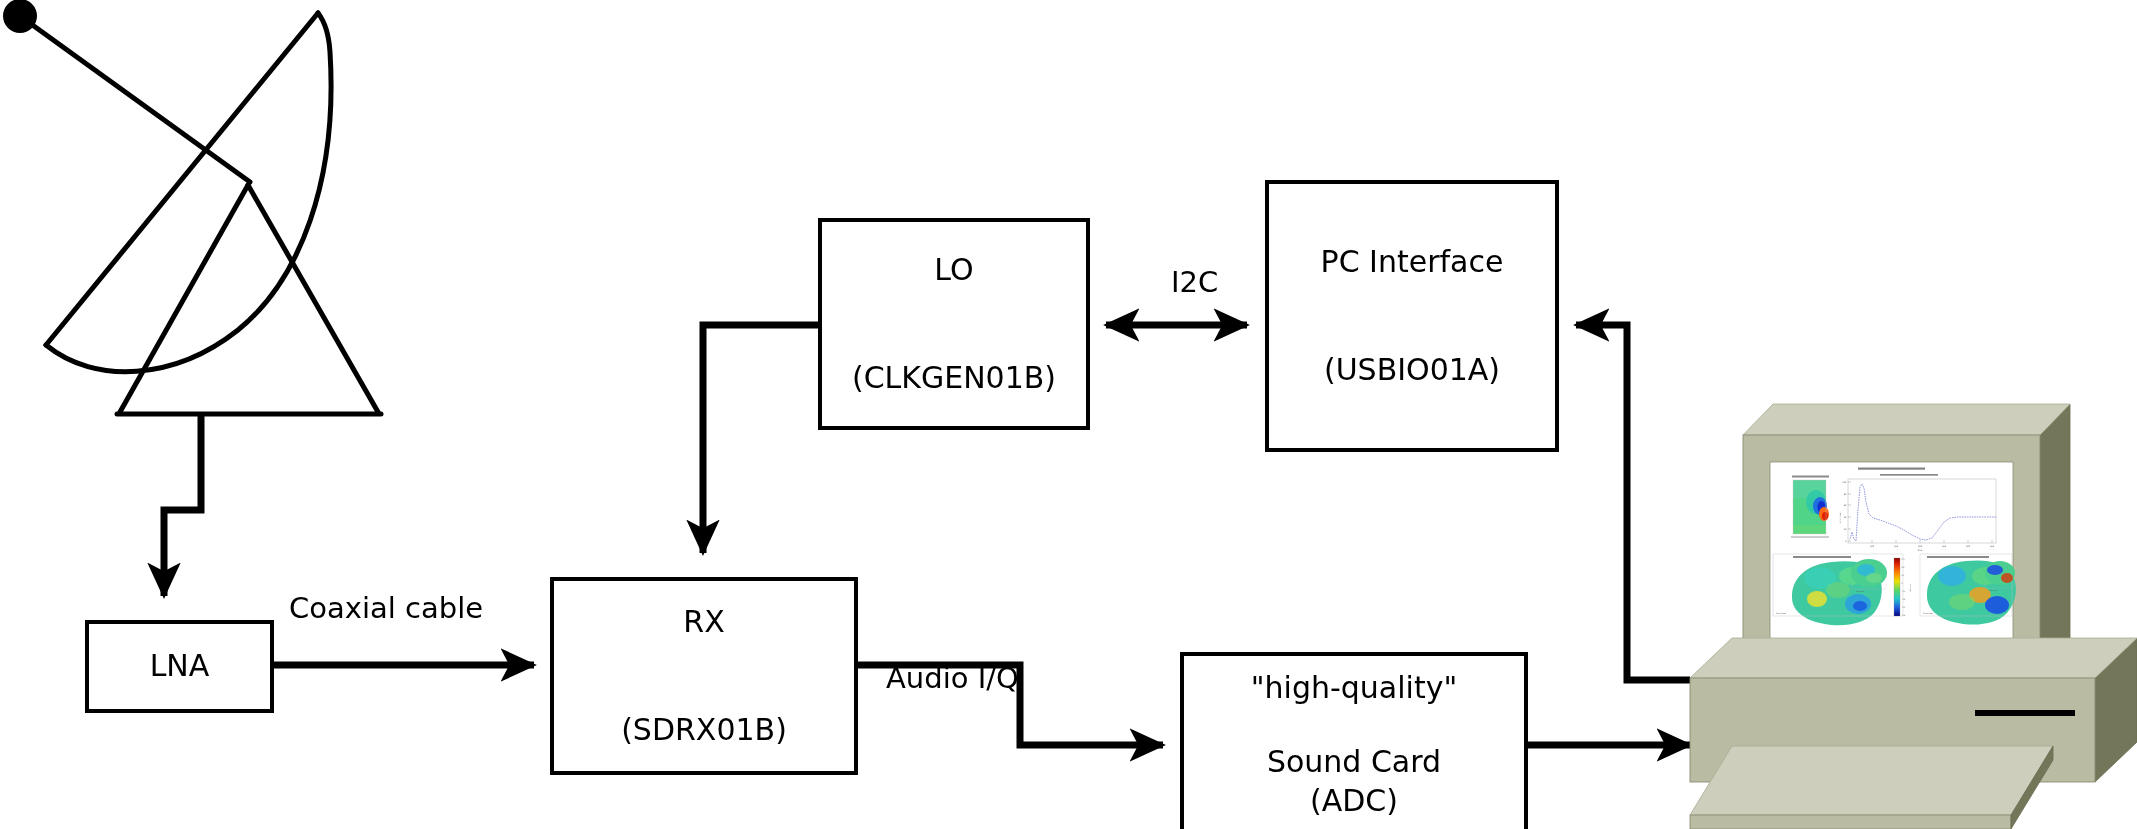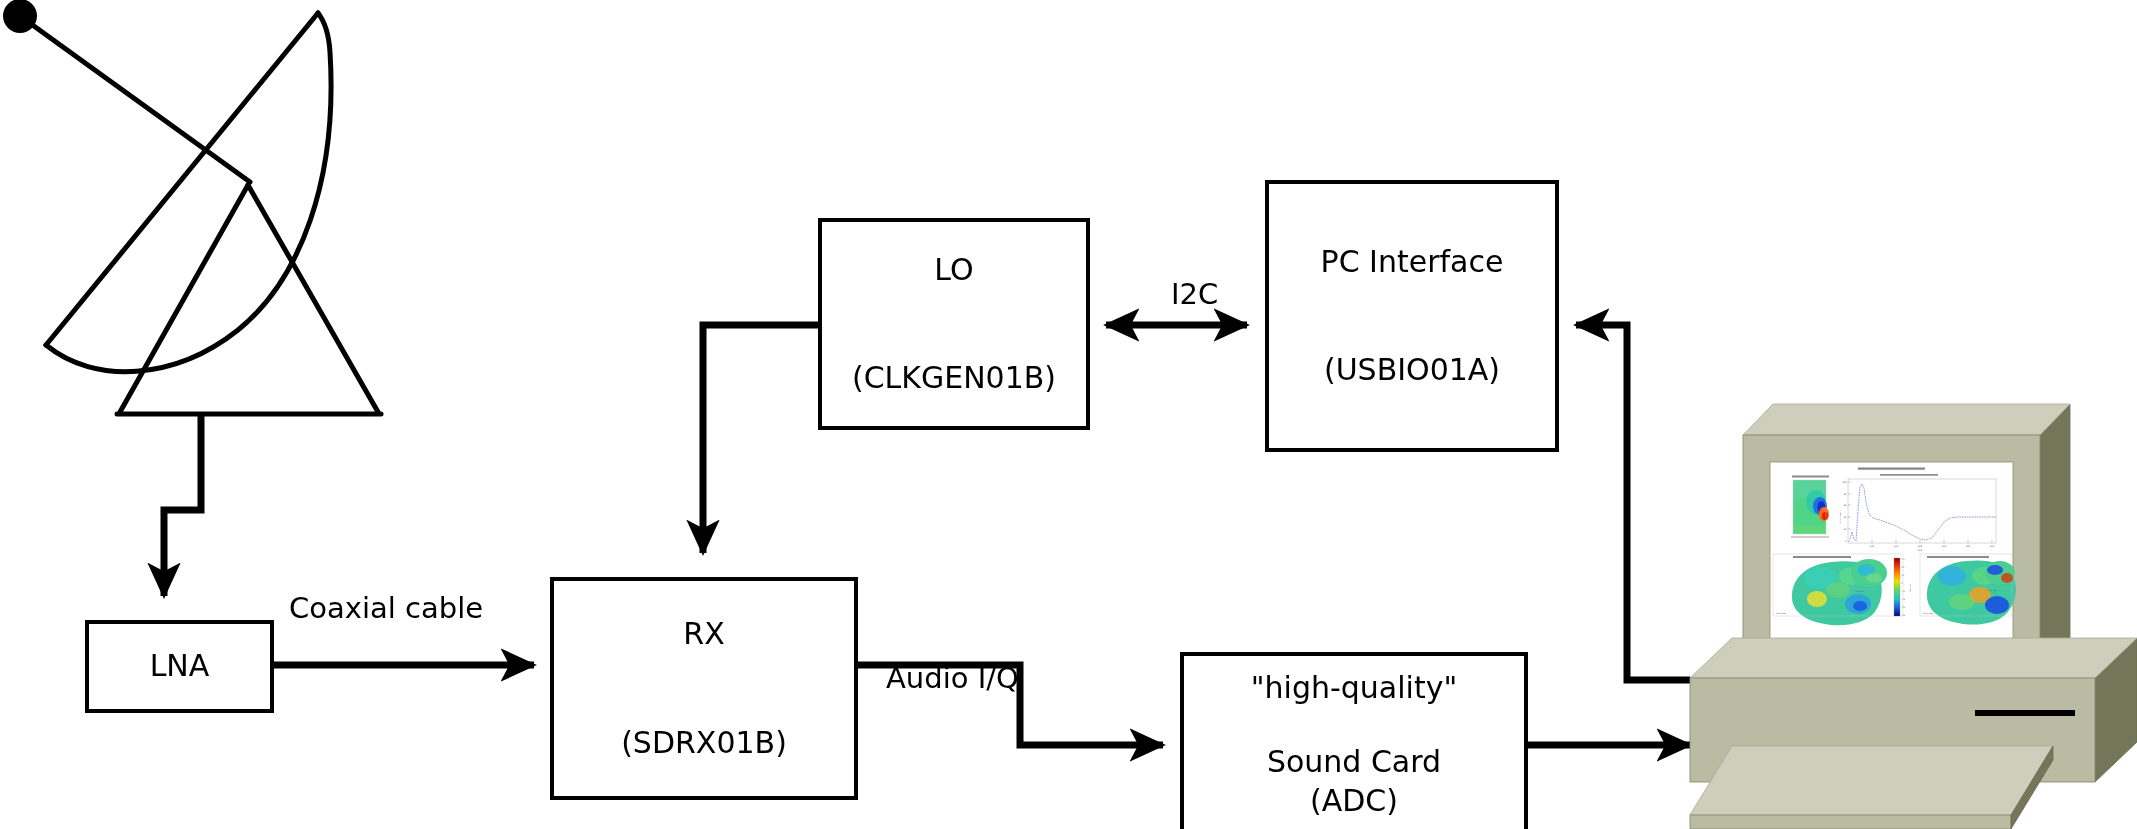--- a/index.html
+++ b/index.html
@@ -104,21 +104,21 @@
 
     <path d="M 1527 745 L 1690 745" fill="none" stroke="#000000" stroke-width="7" marker-end="url(#arrowhead)"></path>
 
     <path d="M 1690 680 L 1627 680 L 1627 325 L 1576 325" fill="none" stroke="#000000" stroke-width="7" marker-end="url(#arrowhead)"></path>
   </svg>
 
   <div class="block" style="left:85px; top:620px; width:189px; height:93px;">
     <span class="ln1">LNA</span>
   </div>
 
-  <div class="block two-line" style="left:550px; top:577px; width:308px; height:223px;">
+  <div class="block two-line" style="left:550px; top:577px; width:308px; height:198px;">
     <span class="ln1">RX</span>
     <span class="ln2">(SDRX01B)</span>
   </div>
 
   <div class="block two-line" style="left:818px; top:218px; width:272px; height:212px;">
     <span class="ln1">LO</span>
     <span class="ln2">(CLKGEN01B)</span>
   </div>
 
   <div class="block two-line" style="left:1265px; top:180px; width:294px; height:272px;">
@@ -129,21 +129,21 @@
   <div class="block tight" style="left:1180px; top:652px; width:348px; height:185px;">
     <span class="ln1">"high-quality"</span>
     <span class="ln2">Sound Card</span>
     <span class="ln3">(ADC)</span>
   </div>
 
   <div class="edge-label" style="left:289px; top:594px;">Coaxial cable</div>
 
   <div class="edge-label" style="left:886px; top:664px;">Audio I/Q</div>
 
-  <div class="edge-label" style="left:1171px; top:280px;">I2C</div>
+  <div class="edge-label" style="left:1171px; top:268px;">I2C</div>
 
   <div id="computer">
     <svg viewBox="0 0 457 439" shape-rendering="geometricPrecision">
 
       <polygon points="65,272 380,272 395,285 65,285" fill="#000000"></polygon>
 
       <polygon points="360,45 390,14 390,248 360,278" fill="#74765a" stroke="#6a6c52" stroke-width="0.8"></polygon>
 
       <polygon points="63,45 93,14 390,14 360,45" fill="#cdcfbc" stroke="#a9ab92" stroke-width="0.8"></polygon>
 

